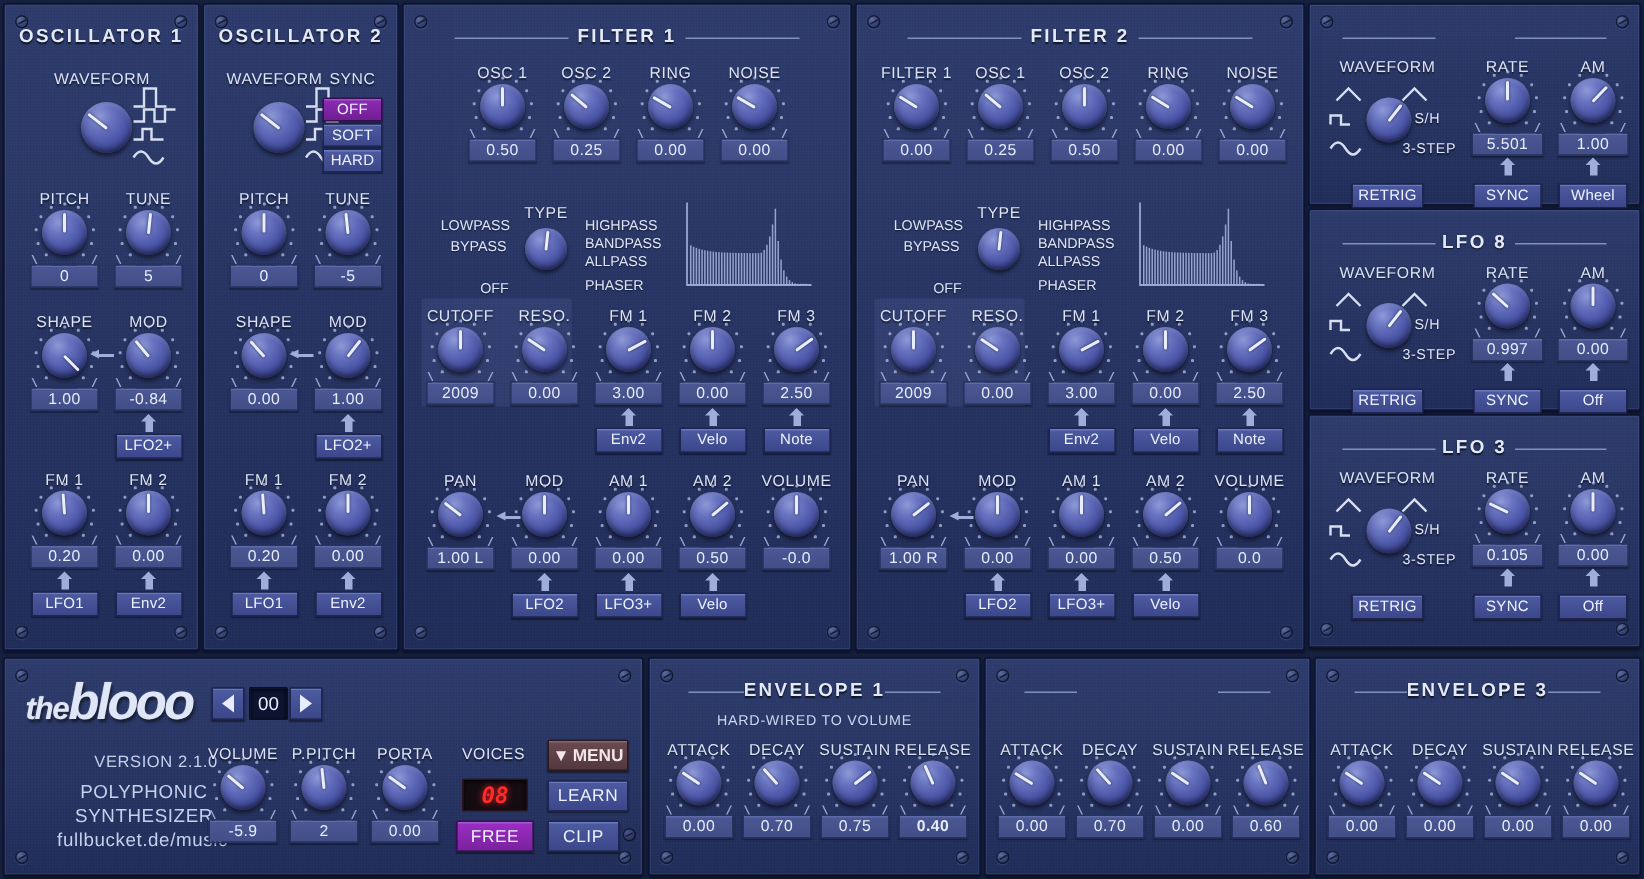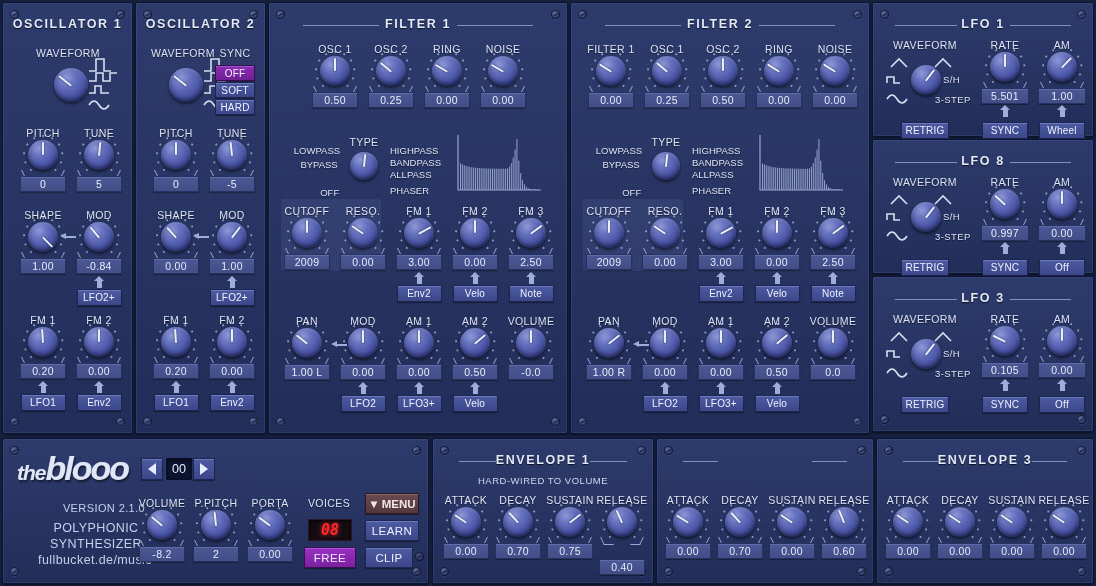--- a/index.html
+++ b/index.html
@@ -1301,21 +1301,20 @@
           <div class="ptr" style="height:13.5px;margin-left:-1px;margin-top:-13.5px;transform:rotate(0deg);"></div>
         </div>
       </div>
       <div class="brk" style="left:242px;top:355px;width:40px;height:8px;"></div>
       <div class="vbox" style="left:239px;top:361px;width:46px;">0.0</div>
       <div class="leftarrow" style="left:62px;top:337px;"></div>
     </div>
     <div class="panel" style="left:872px;top:2px;width:222px;height:135px;">
       <div class="screw scr-tl"></div>
       <div class="screw scr-tr"></div>
-      <div class="ptitle">LFO 1</div>
       <div class="ptitle-rule" style="left:22px;width:61.5px;"></div>
       <div class="ptitle-rule" style="right:22px;width:61.5px;"></div>
       <div class="lbl " style="left:12px;top:36px;width:80px;">WAVEFORM</div>
       <svg width="72" height="56" viewBox="0 0 72 56" style="position:absolute;left:12px;top:52px;">
         <path d="M6 12 L14 4 L22 12" fill="none" stroke="#d7deef" stroke-width="1.6"></path>
         <path d="M50 12 L58 4 L66 12" fill="none" stroke="#d7deef" stroke-width="1.6"></path>
         <path d="M2 28 L2 22 L9 22 L9 28 L15 28" fill="none" stroke="#d7deef" stroke-width="1.6"></path>
         <path d="M2 44 q5 -8 10 0 q5 8 10 0" fill="none" stroke="#d7deef" stroke-width="1.6"></path>
       </svg>
       <div class="knob" style="left:32px;top:56px;width:42px;height:42px;">
@@ -1540,21 +1539,21 @@
           <i style="transform:translate(15.1175213930568px,-11.536503746638338px);"></i>
           <i style="transform:translate(18.294820391070846px,-2.8069464947389466px);"></i>
           <i style="transform:translate(17.00193000768232px,6.392446593585512px);"></i>
           <i style="transform:translate(11.541522105981556px,13.908053307884375px);"></i>
         </div>
         <div class="cap" style="width:30px;height:30px;">
           <div class="ptr" style="height:13.5px;margin-left:-1px;margin-top:-13.5px;transform:rotate(-50deg);"></div>
         </div>
       </div>
       <div class="brk" style="left:139px;top:101px;width:40px;height:8px;"></div>
-      <div class="vbox" style="left:136px;top:107px;width:46px;">-8.2</div>
+      <div class="vbox" style="left:136px;top:107px;width:46px;">-5.9</div>
       <div class="lbl " style="left:173px;top:58px;width:80px;">P.PITCH</div>
       <div class="knob" style="left:192px;top:65px;width:42px;height:42px;">
         <div class="ticks">
           <i style="transform:translate(-13.141522105981558px,13.908053307884375px);"></i>
           <i style="transform:translate(-18.60193000768232px,6.392446593585512px);"></i>
           <i style="transform:translate(-19.894820391070848px,-2.8069464947389466px);"></i>
           <i style="transform:translate(-16.7175213930568px,-11.536503746638338px);"></i>
           <i style="transform:translate(-9.813854005489103px,-17.7525937828914px);"></i>
           <i style="transform:translate(-0.8px,-20px);"></i>
           <i style="transform:translate(8.213854005489102px,-17.7525937828914px);"></i>
@@ -1683,21 +1682,21 @@
           <i style="transform:translate(15.1175213930568px,-11.536503746638338px);"></i>
           <i style="transform:translate(18.294820391070846px,-2.8069464947389466px);"></i>
           <i style="transform:translate(17.00193000768232px,6.392446593585512px);"></i>
           <i style="transform:translate(11.541522105981556px,13.908053307884375px);"></i>
         </div>
         <div class="cap" style="width:30px;height:30px;">
           <div class="ptr" style="height:13.5px;margin-left:-1px;margin-top:-13.5px;transform:rotate(-24deg);"></div>
         </div>
       </div>
       <div class="brk" style="left:169px;top:98px;width:40px;height:8px;"></div>
-      <div class="vbox" style="left:166px;top:120px;width:46px;">0.40</div>
+      <div class="vbox" style="left:166px;top:104px;width:46px;font-weight:bold;">0.40</div>
     </div>
     <div class="panel" style="left:656px;top:438px;width:218px;height:146px;">
       <div class="screw scr-tl"></div>
       <div class="screw scr-tr"></div>
       <div class="screw scr-bl"></div>
       <div class="screw scr-br"></div>
       <div class="ptitle-rule" style="left:26px;width:35px;"></div>
       <div class="ptitle-rule" style="right:26px;width:35px;"></div>
       <div class="lbl " style="left:-9px;top:55px;width:80px;">ATTACK</div>
       <div class="knob" style="left:10px;top:62px;width:42px;height:42px;">

